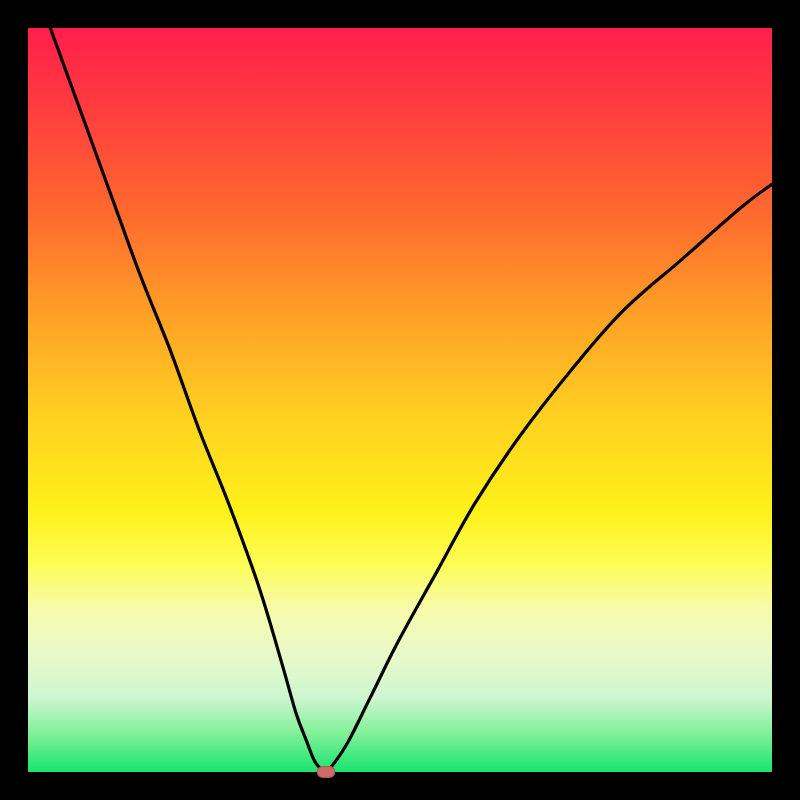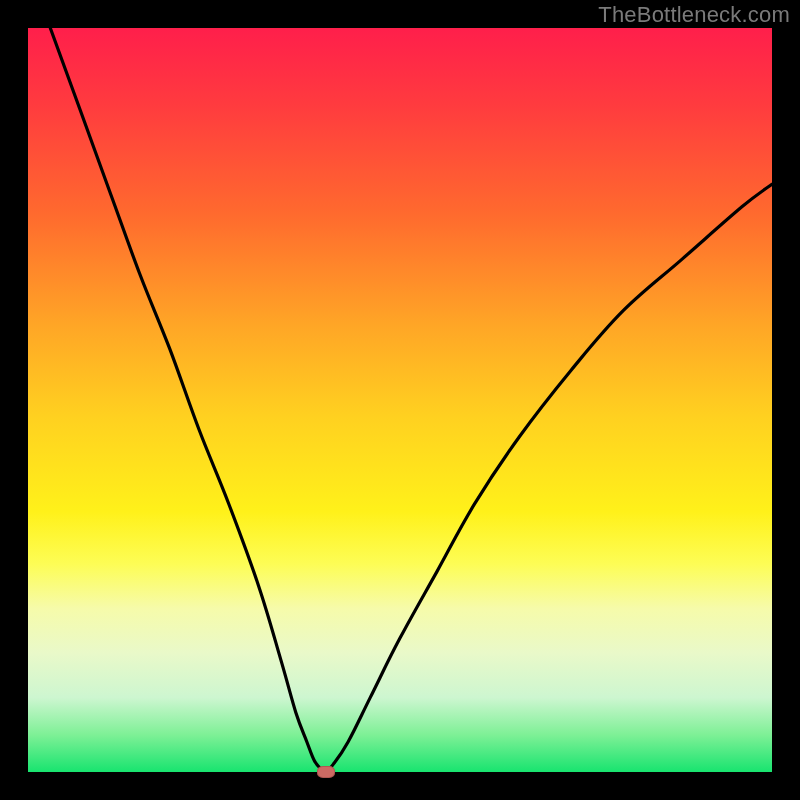--- a/index.html
+++ b/index.html
@@ -63,20 +63,19 @@
     background: #cc6a63;
     box-shadow: 0 0 0 1px rgba(90,30,30,0.25) inset;
     transform: translate(-50%, -50%);
     z-index: 3;
   }
 </style>
 </head>
 <body>
 
 <div class="frame">
-  <div class="watermark">TheBottleneck.com</div>
   <div class="plot">
     <svg viewBox="0 0 744 744" preserveAspectRatio="none">
       <path fill="none" stroke="#000" stroke-width="3.2" stroke-linecap="round" stroke-linejoin="round" d="M 22.3 0.0 C 27.7 14.7, 41.4 52.4, 52.1 81.8 C 62.8 111.3, 71.1 134.2, 81.8 163.7 C 92.6 193.1, 100.9 217.4, 111.6 245.5 C 122.3 273.6, 130.6 291.8, 141.4 319.9 C 152.1 348.0, 160.4 373.6, 171.1 401.8 C 181.8 429.9, 190.2 448.0, 200.9 476.2 C 211.6 504.3, 221.3 529.9, 230.6 558.0 C 240.0 586.1, 246.3 609.6, 253.0 632.4 C 259.7 655.2, 263.2 669.7, 267.8 684.5 C 272.5 699.2, 275.7 705.5, 279.0 714.2 C 282.3 722.9, 283.8 727.9, 286.4 732.8 C 289.1 737.8, 291.9 739.8, 293.9 741.8 C 295.9 743.8, 295.6 744.9, 297.6 744.0 C 299.6 743.1, 301.0 741.9, 305.0 736.6 C 309.1 731.2, 313.2 726.3, 319.9 714.2 C 326.6 702.2, 332.9 688.3, 342.2 669.6 C 351.6 650.9, 359.9 632.8, 372.0 610.1 C 384.1 587.3, 395.8 567.2, 409.2 543.1 C 422.6 519.0, 431.7 500.3, 446.4 476.2 C 461.1 452.1, 473.6 433.3, 491.0 409.2 C 508.4 385.1, 524.4 365.0, 543.1 342.2 C 561.9 319.5, 575.1 302.8, 595.2 282.7 C 615.3 262.6, 633.3 249.4, 654.7 230.6 C 676.1 211.9, 698.2 192.0, 714.2 178.6 C 730.3 165.2, 738.6 160.3, 744.0 156.2"></path>
     </svg>
     <div class="marker" style="left: 297.6px; top: 744px;"></div>
   </div>
 </div>
 
 </body></html>

